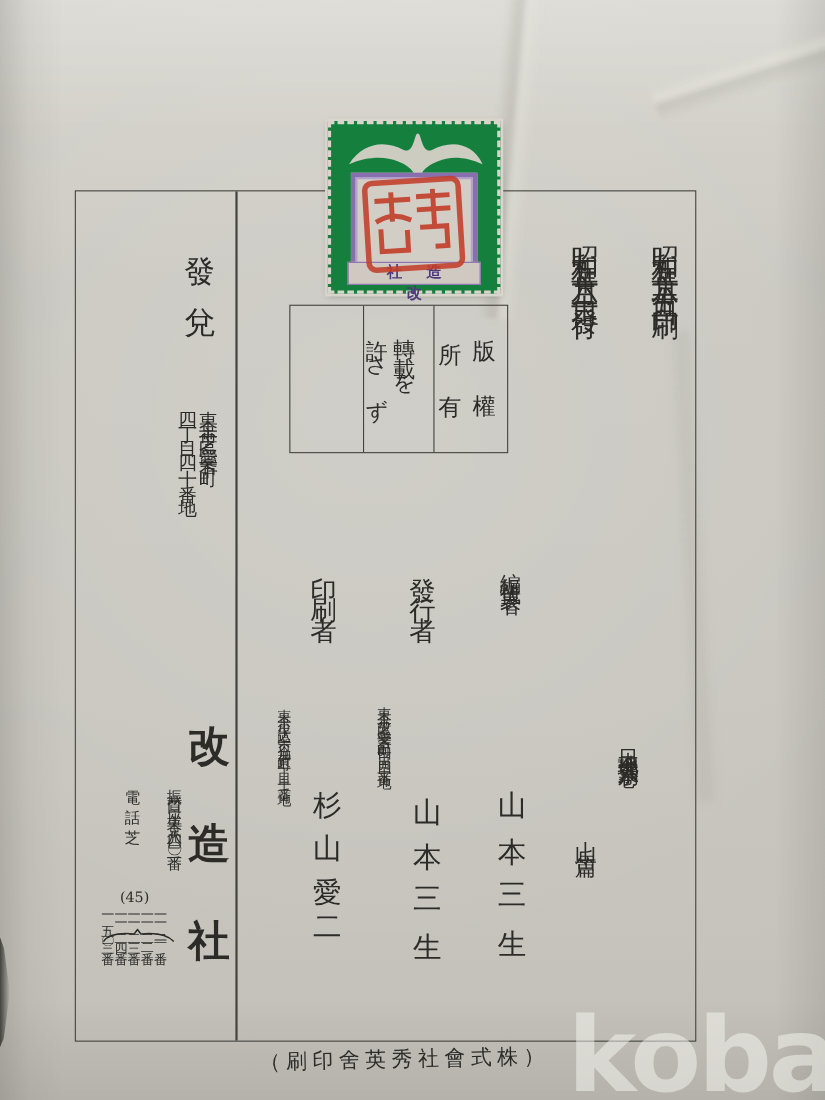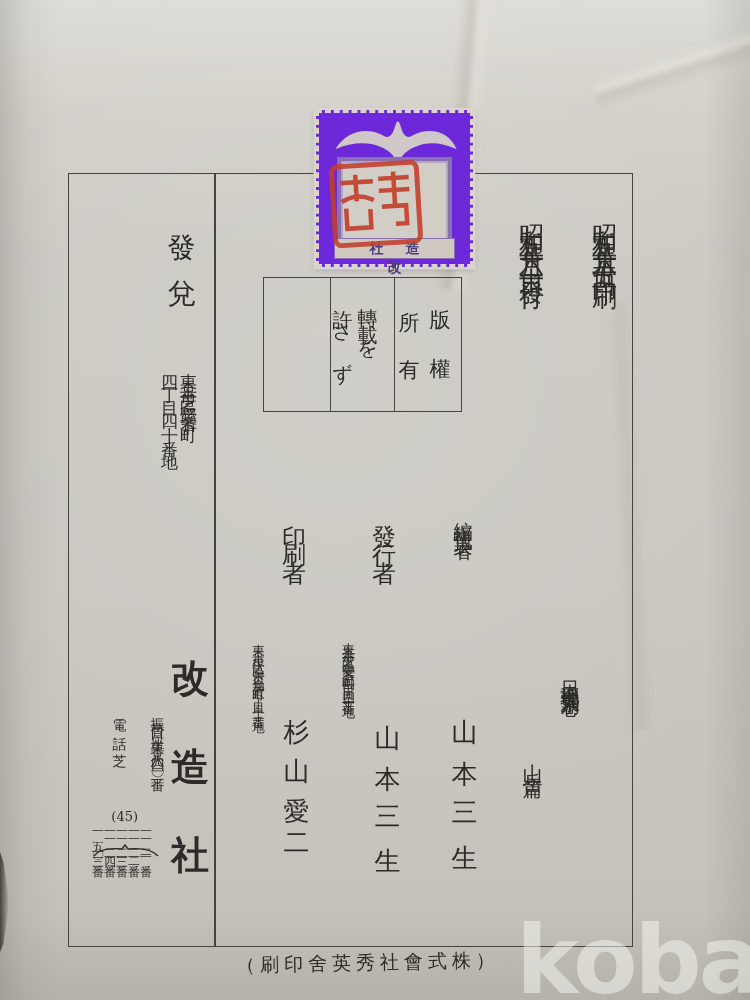--- a/index.html
+++ b/index.html
@@ -51,22 +51,22 @@
     white-space:nowrap;color:#2c2b28;line-height:1;
   }
   .h{position:absolute;color:#2c2b28;white-space:nowrap;}
   .rights-box{
     position:absolute;left:263px;top:277px;width:197px;height:133px;
     border:1.6px solid #45433e;
   }
   .rights-box .cell-line{position:absolute;top:0;bottom:0;width:1.4px;background:#45433e;}
   
   .stamp{
-    position:absolute;left:316px;top:110px;width:157px;height:157px;
-    background:#6d28d9;
+    position:absolute;left:298px;top:110px;width:157px;height:157px;
+    background:#15803d;
     border:3px dashed #d9d4cc;
     box-sizing:border-box;
     box-shadow:0 0 0 2.5px #d9d4cc, 0 2px 6px rgba(50,48,44,0.35);
   }
   .stamp-inner{
     position:absolute;left:18px;right:18px;top:44px;height:82px;
     background:#d2cdc5;border:4px solid #8a6fae;
     box-shadow:inset 0 0 0 2px #b5a2cc;
   }
   .stamp-band{
@@ -131,21 +131,21 @@
 <div class="v" style="left:282px;top:506px;font-size:24px;letter-spacing:18px;">印刷者</div>
 <div class="v" style="left:252px;top:634px;font-size:12.5px;letter-spacing:4.5px;">東京市牛込區市谷加賀町一丁目十二番地</div>
 <div class="v" style="left:284px;top:698px;font-size:26px;letter-spacing:39px;">杉山愛二</div>
 
 <div class="v" style="left:167px;top:211px;font-size:28px;letter-spacing:46px;">發兌</div>
 <div class="v" style="left:180px;top:360px;font-size:17px;letter-spacing:6.7px;">東京市芝區愛宕下町</div>
 <div class="v" style="left:161px;top:362px;font-size:17px;letter-spacing:13px;">四丁目四十番地</div>
 <div class="v bold" style="left:171px;top:630px;font-size:38px;letter-spacing:87px;">改造社</div>
 <div class="v" style="left:151px;top:706px;font-size:14px;letter-spacing:6px;">振替口座東京八四〇二番</div>
 <div class="v" style="left:113px;top:707px;font-size:14px;letter-spacing:18px;">電話芝</div>
-<div class="h" style="left:94px;top:809px;width:44px;text-align:right;font-size:13px;">(45)</div>
+<div class="h" style="left:109px;top:809px;width:44px;text-align:left;font-size:13px;">(45)</div>
 <svg class="h" style="left:92px;top:844px;" width="68" height="14" viewBox="0 0 68 14">
   <path d="M2 12 Q8 3 30 5 L33 1 L36 5 Q58 3 66 12" fill="none" stroke="#2c2b28" stroke-width="1.4"></path>
 </svg>
 <div class="v" style="left:140px;top:824px;font-size:12px;letter-spacing:8px;">一一二一番</div>
 <div class="v" style="left:128px;top:824px;font-size:12px;letter-spacing:8px;">一一二二番</div>
 <div class="v" style="left:116px;top:824px;font-size:12px;letter-spacing:8px;">一一二三番</div>
 <div class="v" style="left:104px;top:824px;font-size:12px;letter-spacing:8px;">一一二四番</div>
 <div class="v" style="left:92px;top:824px;font-size:12px;letter-spacing:8px;">一五〇三番</div>
 
 <div class="h caption" style="left:236px;top:950px;">（刷印舍英秀社會式株）</div>

